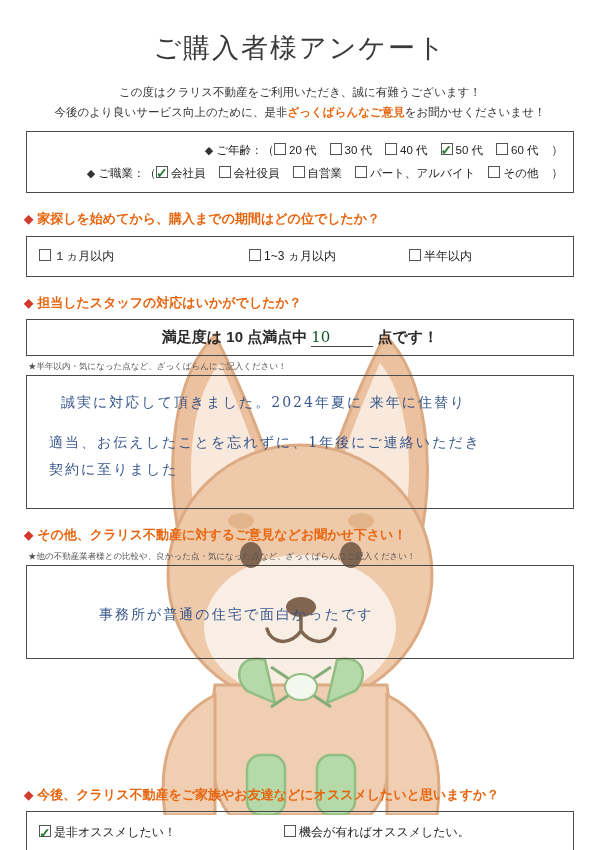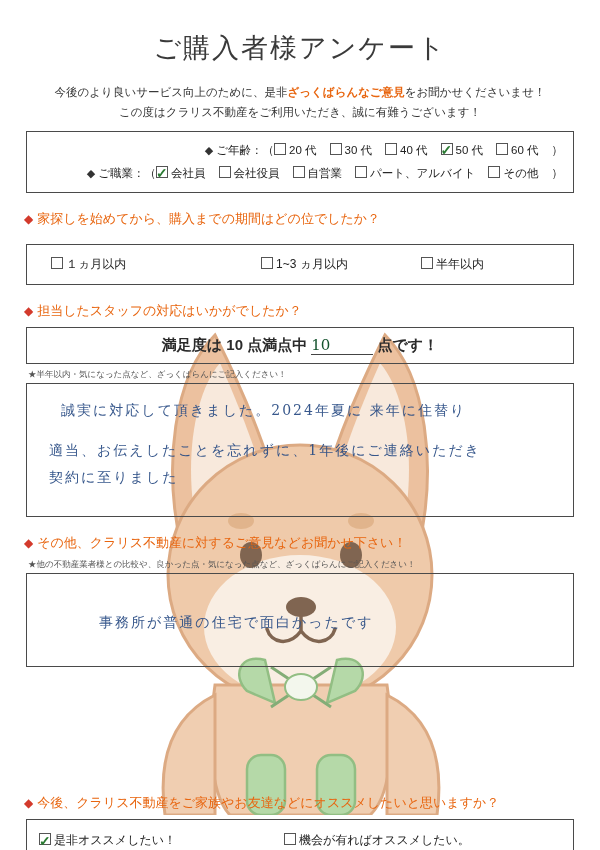--- a/index.html
+++ b/index.html
@@ -98,35 +98,35 @@
   }
   .opt {
     display: inline-block;
     margin-right: 13px;
   }
 
   
   .q-head {
     margin: 17px 0 7px 2px;
     font-size: 13px;
-    font-weight: normal;
+    font-weight: bold;
     color: #e8650f;
     white-space: nowrap;
   }
   .q-head .rd {
     color: #d33a2c;
     font-size: 12px;
     margin-right: 4px;
   }
 
   
   .ans-box {
     border: 1px solid #4a4a4a;
-    margin: 16px 4px;
-    padding: 7px 12px 8px 24px;
+    margin: 8px 4px;
+    padding: 7px 12px 8px 12px;
     font-size: 12px;
     line-height: 2.0;
   }
   .ans-row { white-space: nowrap; }
   .col-a { display: inline-block; width: 210px; }
   .col-b { display: inline-block; width: 160px; }
 
   .fill-line {
     display: inline-block;
     border-bottom: 1px solid #777;
@@ -228,24 +228,24 @@
 
   <rect x="182" y="500" width="38" height="60" rx="14" fill="#a9d39a" stroke="#7fb36e" stroke-width="2.5"></rect>
   <rect x="252" y="500" width="38" height="60" rx="14" fill="#a9d39a" stroke="#7fb36e" stroke-width="2.5"></rect>
 </svg>
 
 <div class="sheet">
 
   <div class="title">ご購入者様アンケート</div>
 
   <div class="lead">
+    <div>この度はクラリス不動産をご利用いただき、誠に有難うございます！</div>
     <div>
       <span>今後のより良いサービス向上のために、是非</span><span class="em">ざっくばらんなご意見</span><span>をお聞かせくださいませ！</span>
     </div>
-    <div>この度はクラリス不動産をご利用いただき、誠に有難うございます！</div>
   </div>
 
   <div class="profile-box">
     <div class="profile-row">
       <span class="diamond">◆</span><span>ご年齢：</span>（<span class="opt"><span class="cb"></span><span>20 代</span></span><span class="opt"><span class="cb"></span><span>30 代</span></span><span class="opt"><span class="cb"></span><span>40 代</span></span><span class="opt"><span class="cb checked"></span><span>50 代</span></span><span class="opt"><span class="cb"></span><span>60 代</span></span>）
     </div>
     <div class="profile-row">
       <span class="diamond">◆</span><span>ご職業：</span>（<span class="opt"><span class="cb checked"></span><span>会社員</span></span><span class="opt"><span class="cb"></span><span>会社役員</span></span><span class="opt"><span class="cb"></span><span>自営業</span></span><span class="opt"><span class="cb"></span><span>パート、アルバイト</span></span><span class="opt"><span class="cb"></span><span>その他</span></span>）
     </div>
   </div>

